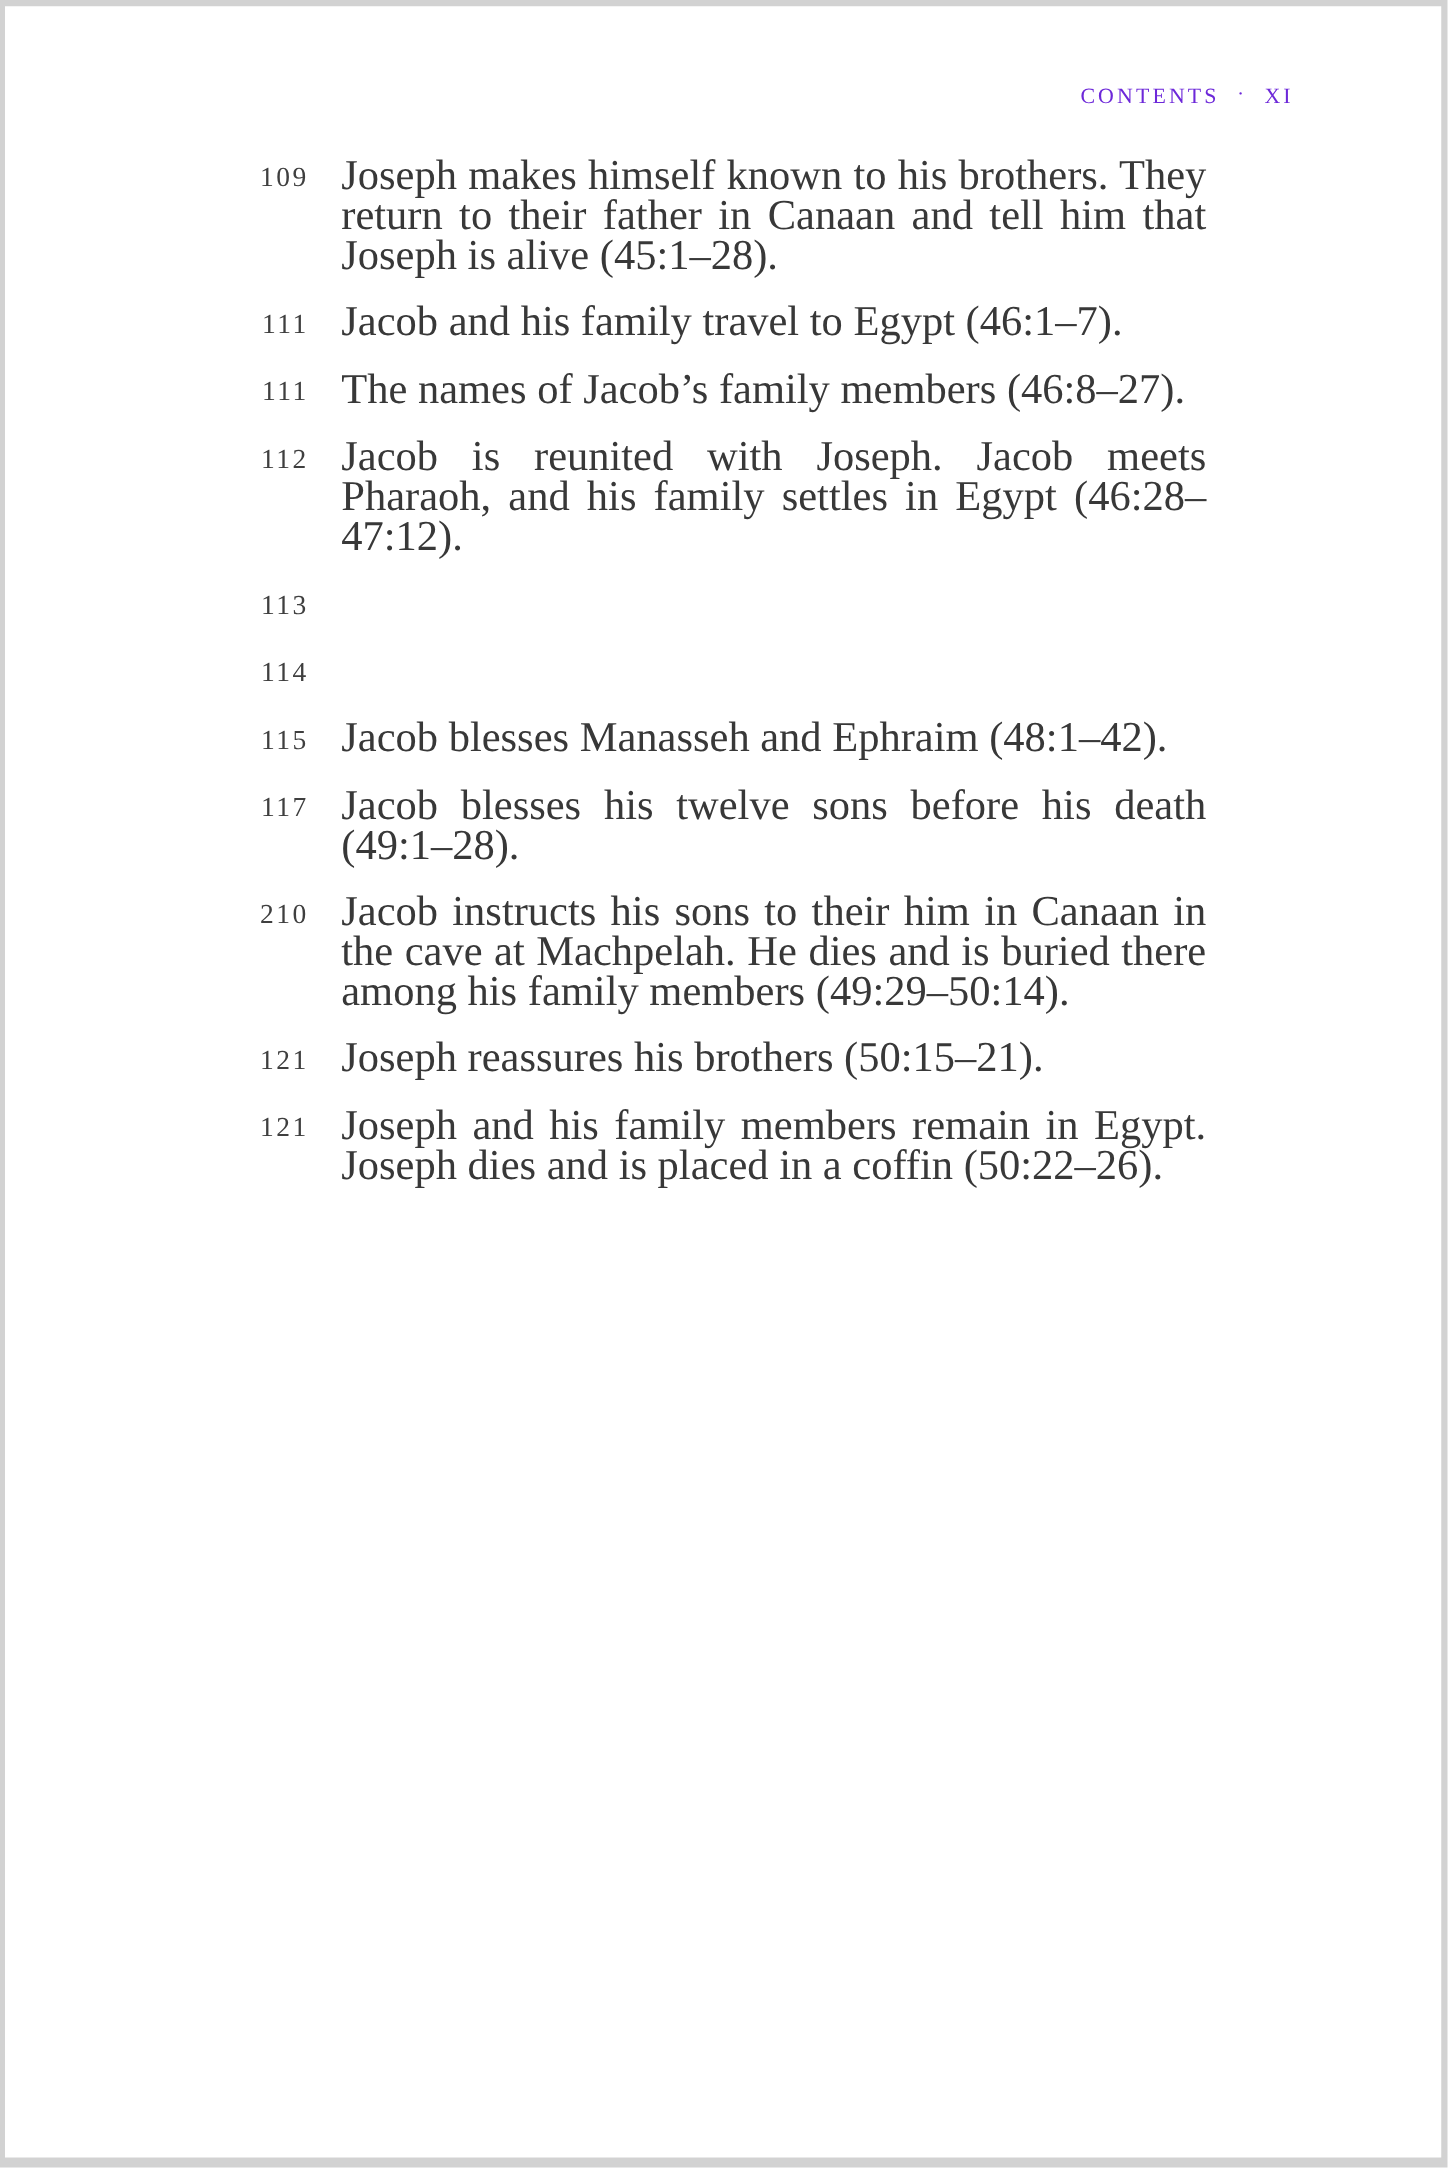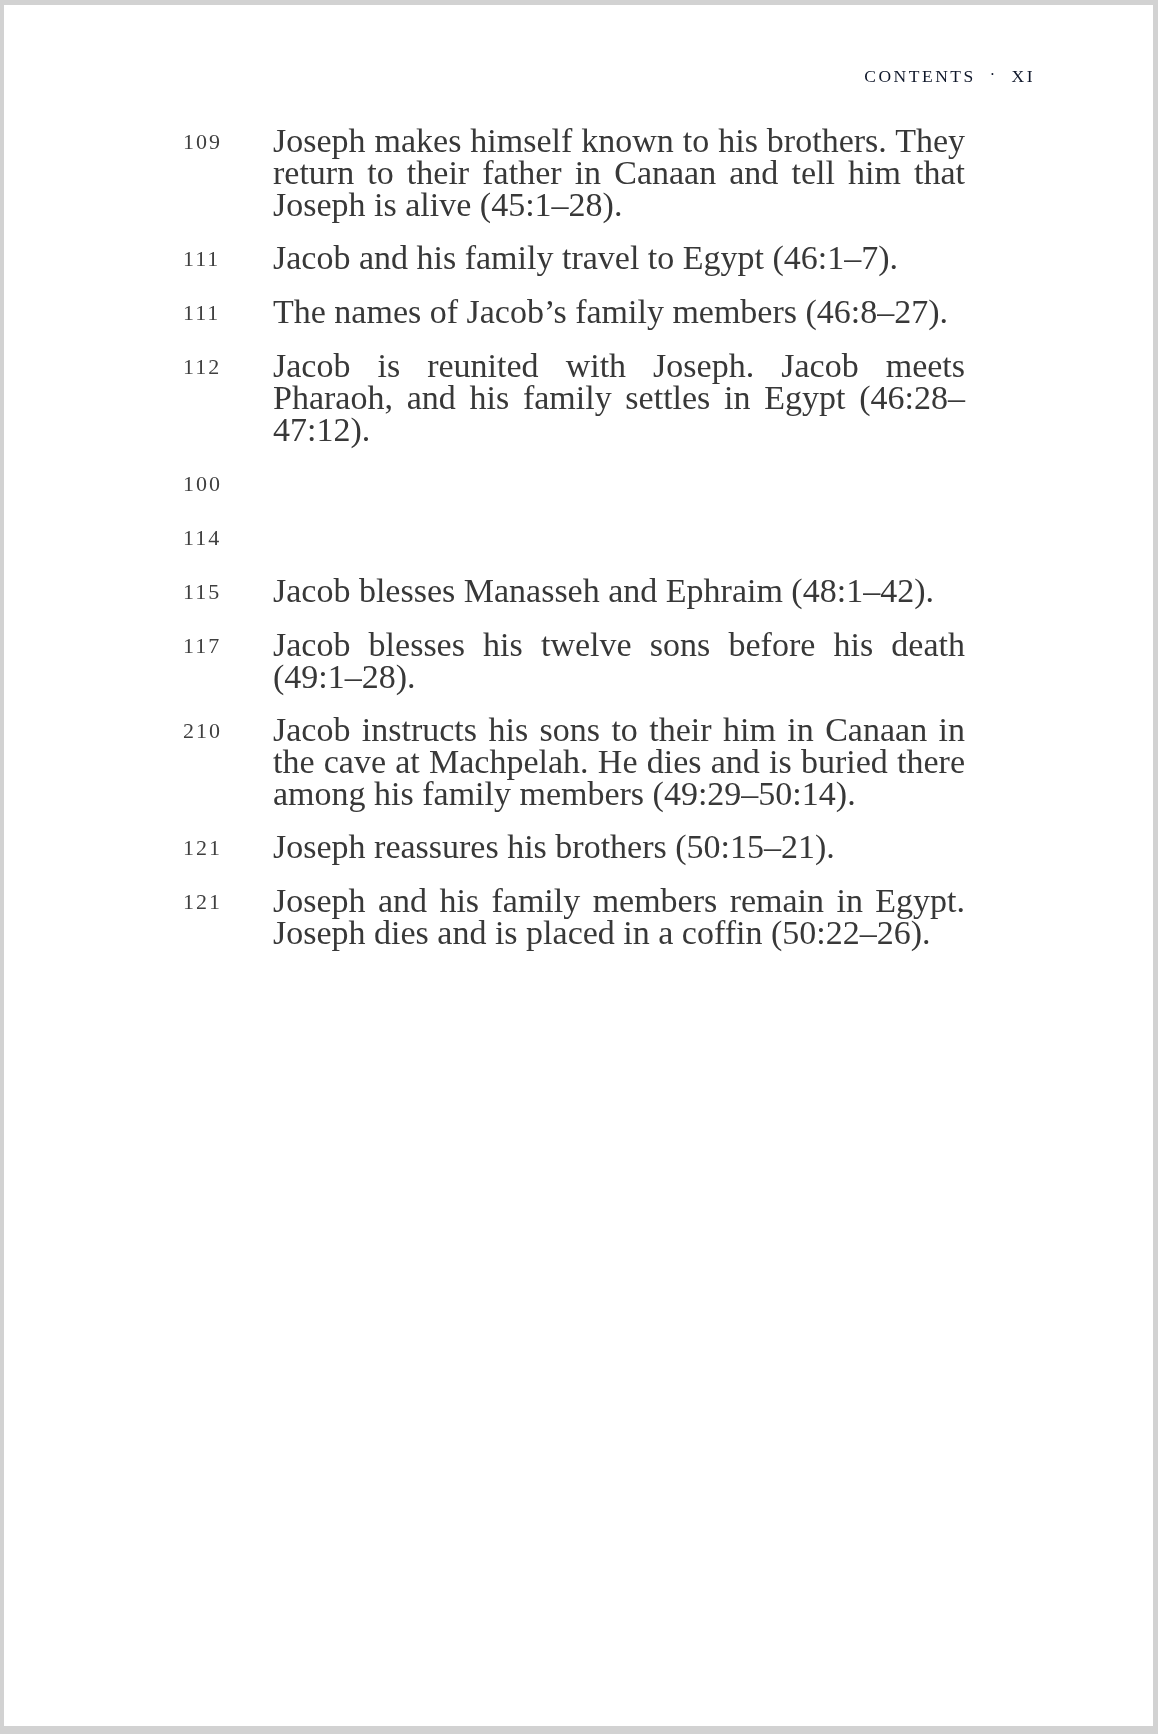--- a/index.html
+++ b/index.html
@@ -19,21 +19,21 @@
     bottom: 8px;
     background: #ffffff;
     overflow: hidden;
   }
   .running-head {
     position: absolute;
     top: 61px;
     right: 118px;
     font-size: 17.5px;
     letter-spacing: 2.5px;
-    color: #0f172a;
+    color: #6d28d9;
     white-space: nowrap;
   }
   .running-head .sep {
     display: inline-block;
     margin: 0 14px;
     font-size: 16px;
     transform: translateY(-2px);
   }
   .toc-list {
     position: absolute;
@@ -42,21 +42,21 @@
     width: 782px;
   }
   .toc-entry {
     display: flex;
     align-items: flex-start;
     margin-bottom: 21px;
     color: #3b3b3b;
   }
   .toc-entry-page {
     flex: 0 0 64px;
-    text-align: left;
+    text-align: right;
     font-size: 22px;
     letter-spacing: 2px;
     line-height: 32px;
     padding-top: 1px;
     color: #3f3f3f;
     white-space: nowrap;
   }
   .toc-entry-text {
     flex: 1 1 auto;
     margin-left: 26px;
@@ -87,21 +87,21 @@
     </div>
       <div class="toc-entry">
       <div class="toc-entry-page">111</div>
       <div class="toc-entry-text">The names of Jacob’s family members (46:8–27).</div>
     </div>
       <div class="toc-entry">
       <div class="toc-entry-page">112</div>
       <div class="toc-entry-text">Jacob is reunited with Joseph. Jacob meets Pharaoh, and his family settles in Egypt (46:28–47:12).</div>
     </div>
       <div class="toc-entry">
-      <div class="toc-entry-page">100</div>
+      <div class="toc-entry-page">113</div>
     </div>
       <div class="toc-entry">
       <div class="toc-entry-page">114</div>
     </div>
       <div class="toc-entry">
       <div class="toc-entry-page">115</div>
       <div class="toc-entry-text">Jacob blesses Manasseh and Ephraim (48:1–42).</div>
     </div>
       <div class="toc-entry">
       <div class="toc-entry-page">117</div>

